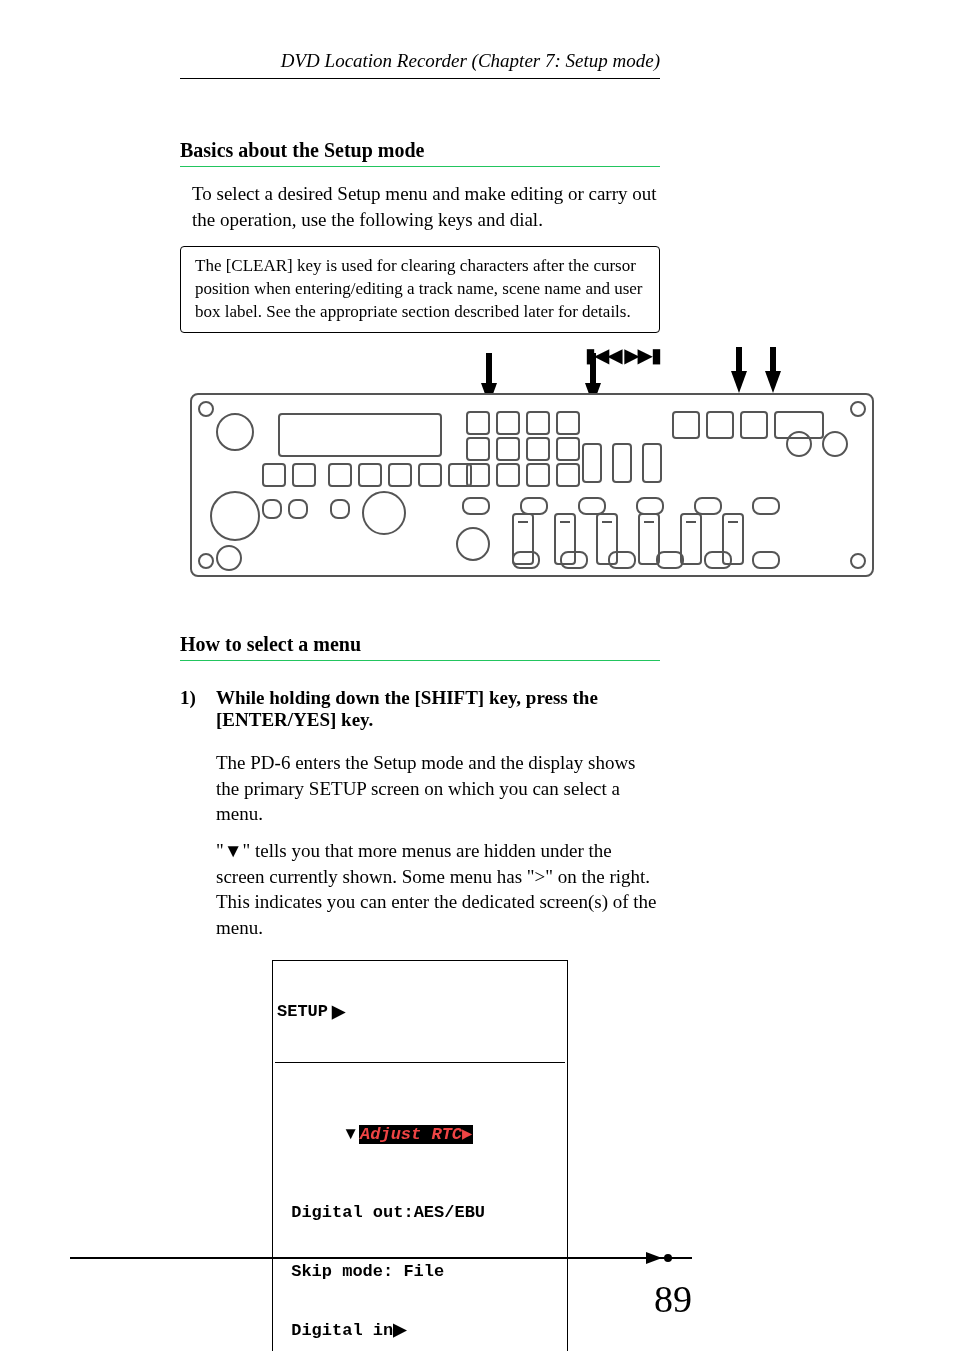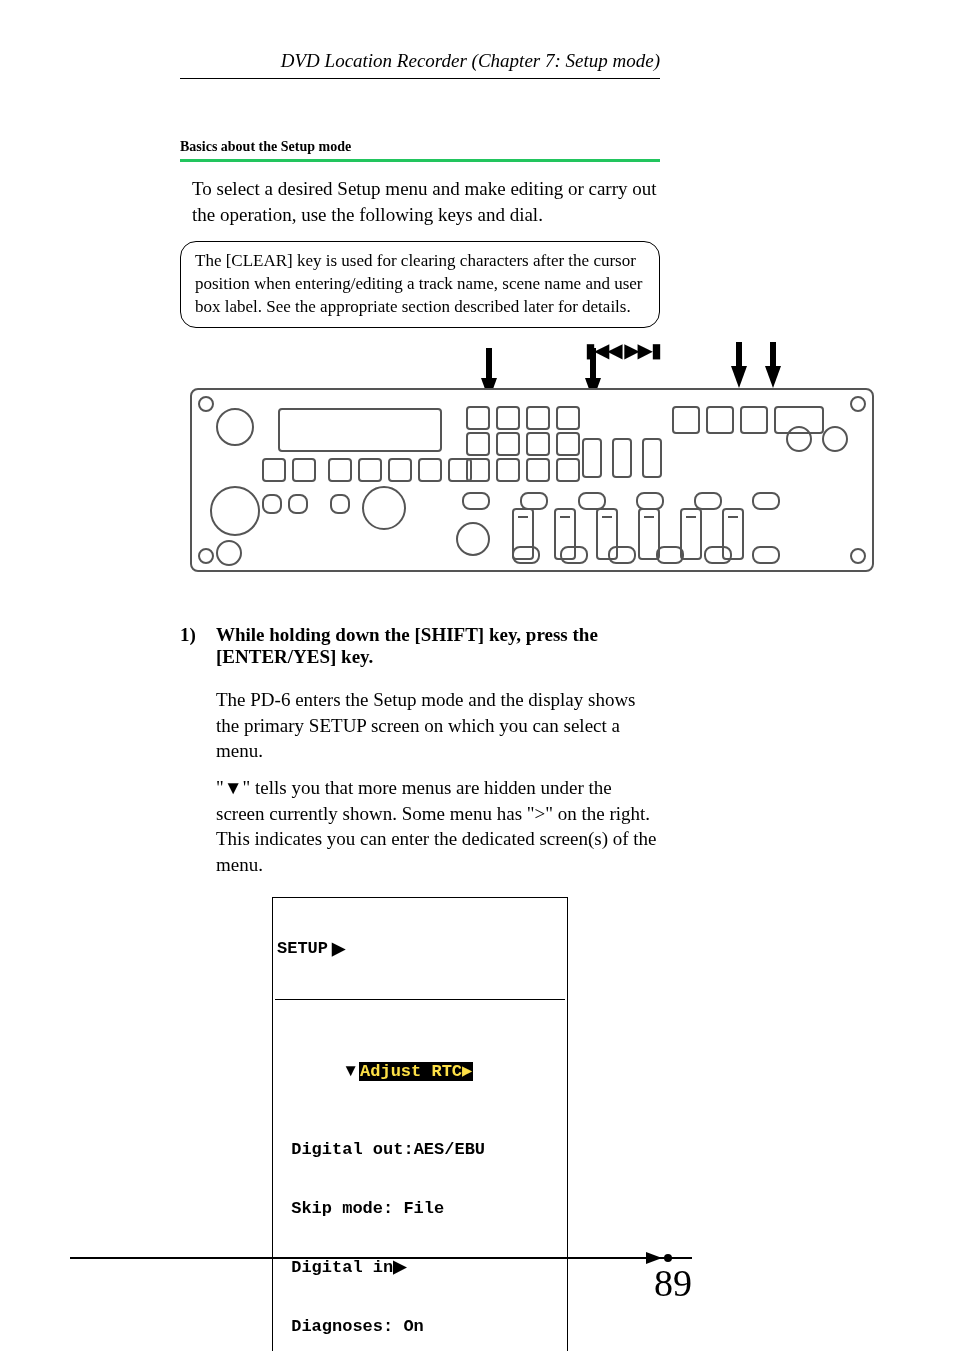--- a/index.html
+++ b/index.html
@@ -19,34 +19,34 @@
   .running-head {
     font-style: italic;
     text-align: right;
     font-size: 19px;
     border-bottom: 1px solid #000;
     padding-bottom: 6px;
     margin-bottom: 60px;
   }
   .section-title {
     font-weight: bold;
-    font-size: 14px;
-    border-bottom: 3px solid #22c55e;
+    font-size: 20px;
+    border-bottom: 1px solid #22c55e;
     padding-bottom: 4px;
     margin-bottom: 14px;
     margin-top: 30px;
   }
   .body-text {
     font-size: 19px;
     line-height: 1.35;
     margin: 0 0 14px 12px;
   }
   .note-box {
     border: 1px solid #000;
-    border-radius: 16px;
+    border-radius: 4px;
     padding: 8px 14px;
     font-size: 17px;
     line-height: 1.35;
     margin-bottom: 10px;
   }
   .device-figure {
     height: 260px;
     position: relative;
     margin: 4px 0 10px 0;
   }
@@ -199,22 +199,23 @@
   }
   .lcd-sep {
     border-top: 1px solid #000;
     margin: 2px 0;
   }
   .lcd-row {
     padding-left: 6px;
   }
   .hl {
     background: #000;
-    color: #fde047;
+    color: #ef4444;
     padding: 0 1px;
+    font-style: italic;
   }
   .tri {
     font-family: Arial, sans-serif;
   }
   .pagefoot {
     position: absolute;
     bottom: 34px;
     left: 70px;
     right: 70px;
     height: 60px;
@@ -245,21 +246,21 @@
     position: absolute;
     right: 20px;
     top: -3px;
     width: 8px; height: 8px;
     background:#000;
     border-radius:50%;
   }
   .pagenum {
     position: absolute;
     right: 0;
-    top: 4px;
+    top: 20px;
     font-size: 38px;
   }
 </style>
 </head>
 <body>
 
 <div class="page">
 
   <div class="running-head">DVD Location Recorder (Chapter 7: Setup mode)</div>
 
@@ -376,20 +377,21 @@
         <div class="oval"></div>
         <div class="oval"></div>
         <div class="oval"></div>
         <div class="oval"></div>
         <div class="oval"></div>
         <div class="oval"></div>
       </div>
     </div>
   </div>
 
+  <div class="section-title">How to select a menu</div>
 
   <div class="numbered-step">
     <span class="num">1)</span>
     <span class="label">While holding down the [SHIFT] key, press the [ENTER/YES] key.</span>
   </div>
   <p class="step-body">The PD-6 enters the Setup mode and the display shows the primary SETUP screen on which you can select a menu.</p>
   <p class="step-body" style="margin-top:-8px;">"▼" tells you that more menus are hidden under the screen currently shown. Some menu has "&gt;" on the right. This indicates you can enter the dedicated screen(s) of the menu.</p>
 
   <div class="lcd primary">
     <div class="lcd-title-row">

